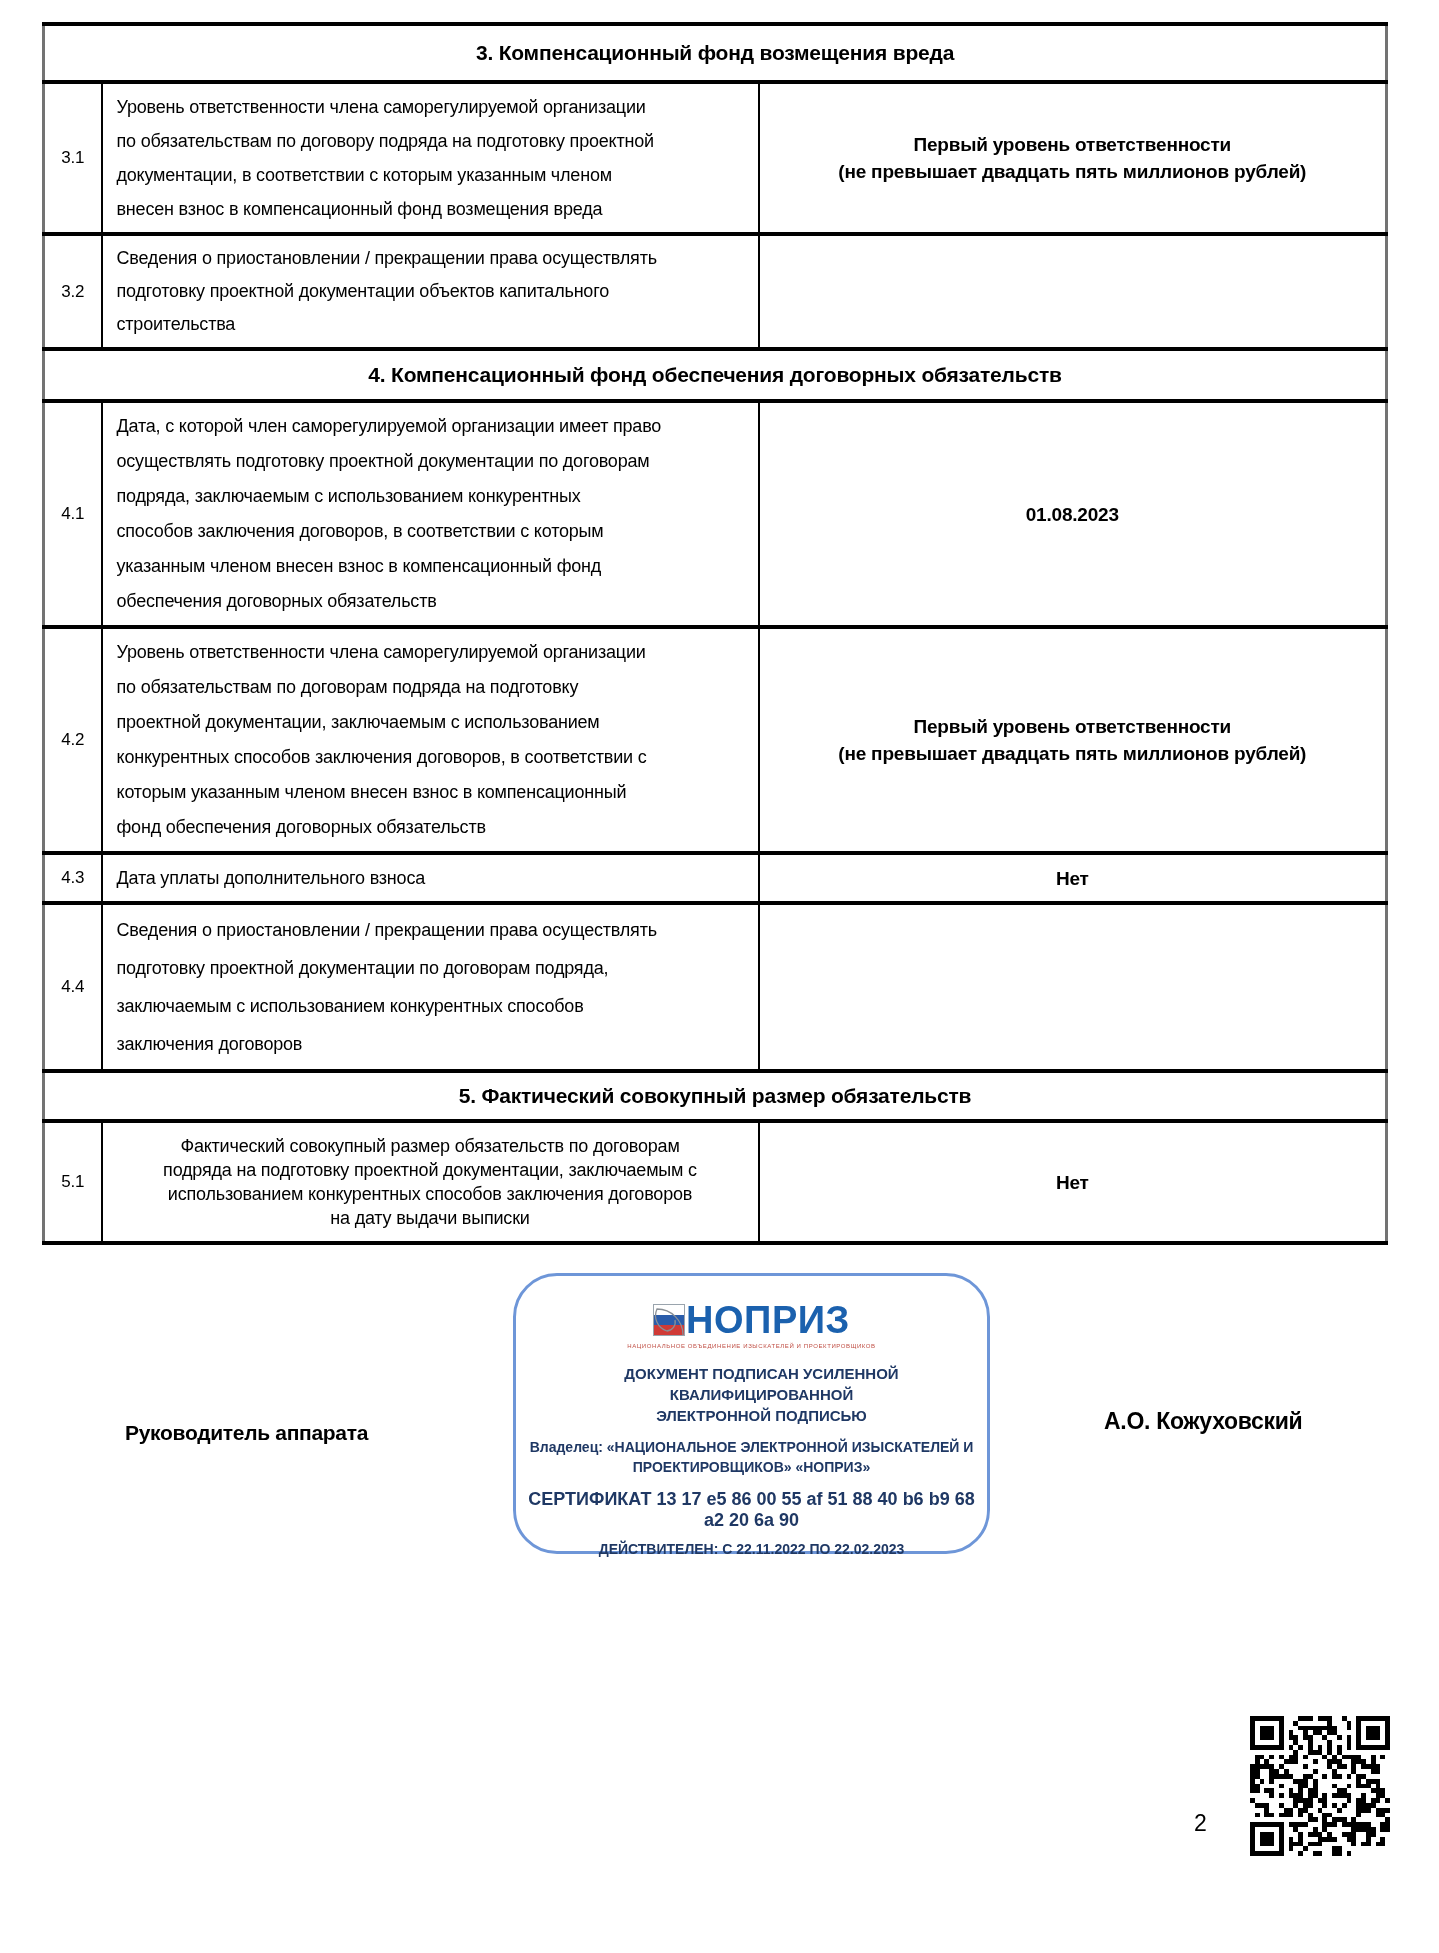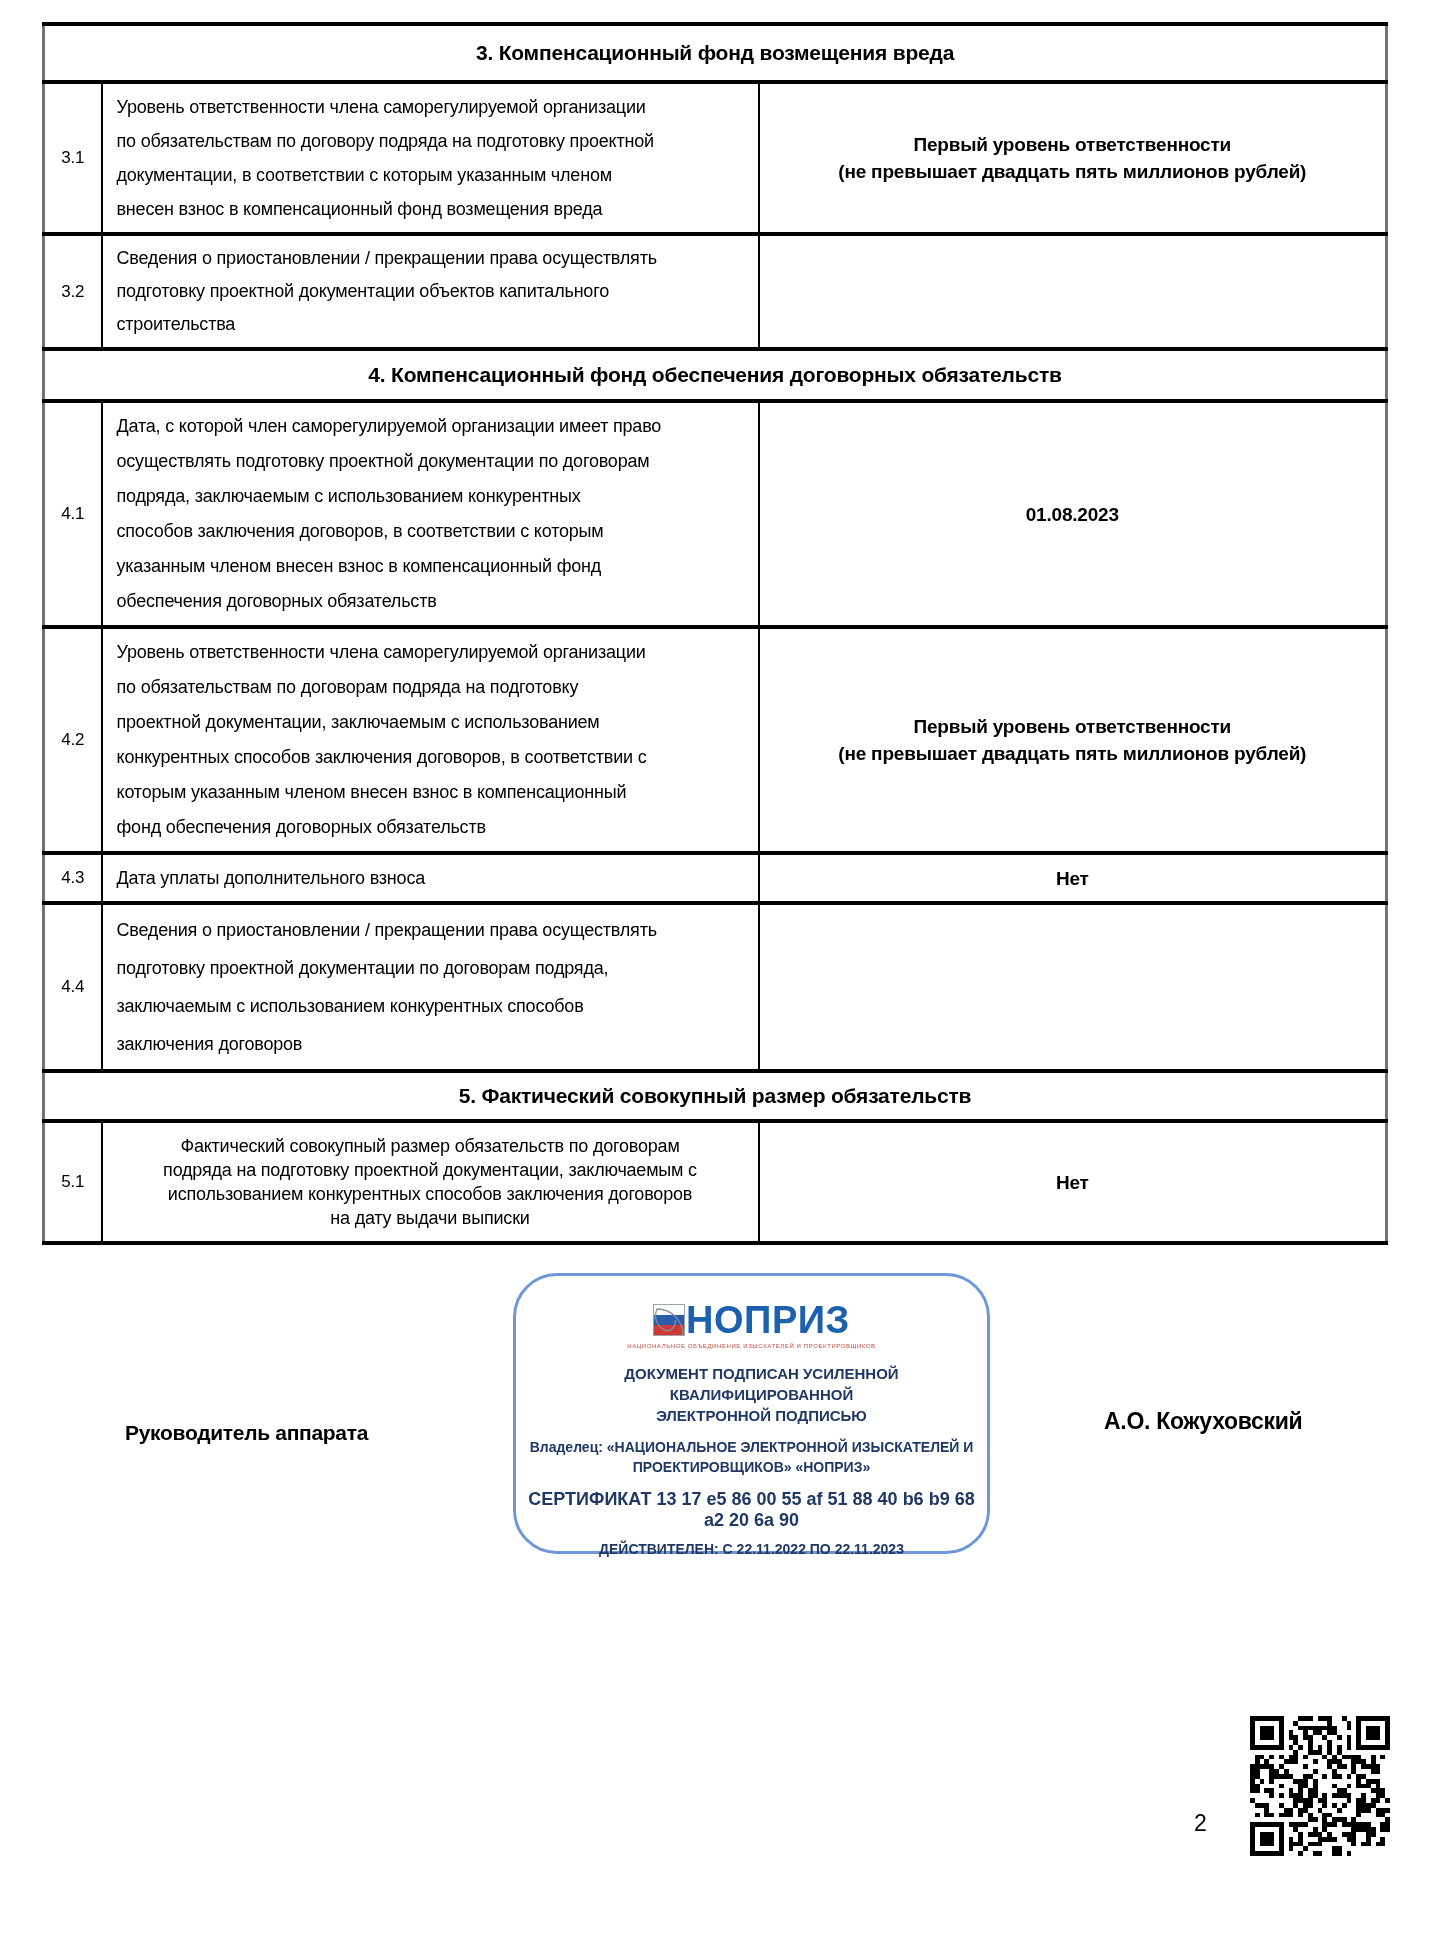--- a/index.html
+++ b/index.html
@@ -170,21 +170,21 @@
         <path d="M30,31 A26,26 0 0,0 4,5 A16,16 0 0,0 14,27 A9,9 0 0,0 22,16" fill="none" stroke="#8a9096" stroke-width="1.3"></path>
       </svg>
       <span class="logo-text">НОПРИЗ</span>
     </div>
     <div class="logo-sub">НАЦИОНАЛЬНОЕ ОБЪЕДИНЕНИЕ ИЗЫСКАТЕЛЕЙ И ПРОЕКТИРОВЩИКОВ</div>
     <div class="st-main">ДОКУМЕНТ ПОДПИСАН УСИЛЕННОЙ КВАЛИФИЦИРОВАННОЙ
 ЭЛЕКТРОННОЙ ПОДПИСЬЮ</div>
     <div class="st-owner">Владелец: «НАЦИОНАЛЬНОЕ ЭЛЕКТРОННОЙ ИЗЫСКАТЕЛЕЙ И
 ПРОЕКТИРОВЩИКОВ» «НОПРИЗ»</div>
     <div class="st-cert">СЕРТИФИКАТ 13 17 e5 86 00 55 af 51 88 40 b6 b9 68 a2 20 6a 90</div>
-    <div class="st-valid">ДЕЙСТВИТЕЛЕН: С  22.11.2022  ПО 22.11.2023</div>
+    <div class="st-valid">ДЕЙСТВИТЕЛЕН: С  22.11.2022  ПО 22.02.2023</div>
   </div>
 
   <div class="sig-right">А.О. Кожуховский</div>
 
   <div class="page-num">2</div>
 
   <svg id="qr" class="qr" viewBox="0 0 29 29" shape-rendering="crispEdges" aria-hidden="true">
       <rect width="29" height="29" fill="#fff"></rect>
       <rect x="0" y="0" width="7" height="7" fill="#000"></rect>
       <rect x="1" y="1" width="5" height="5" fill="#fff"></rect>

